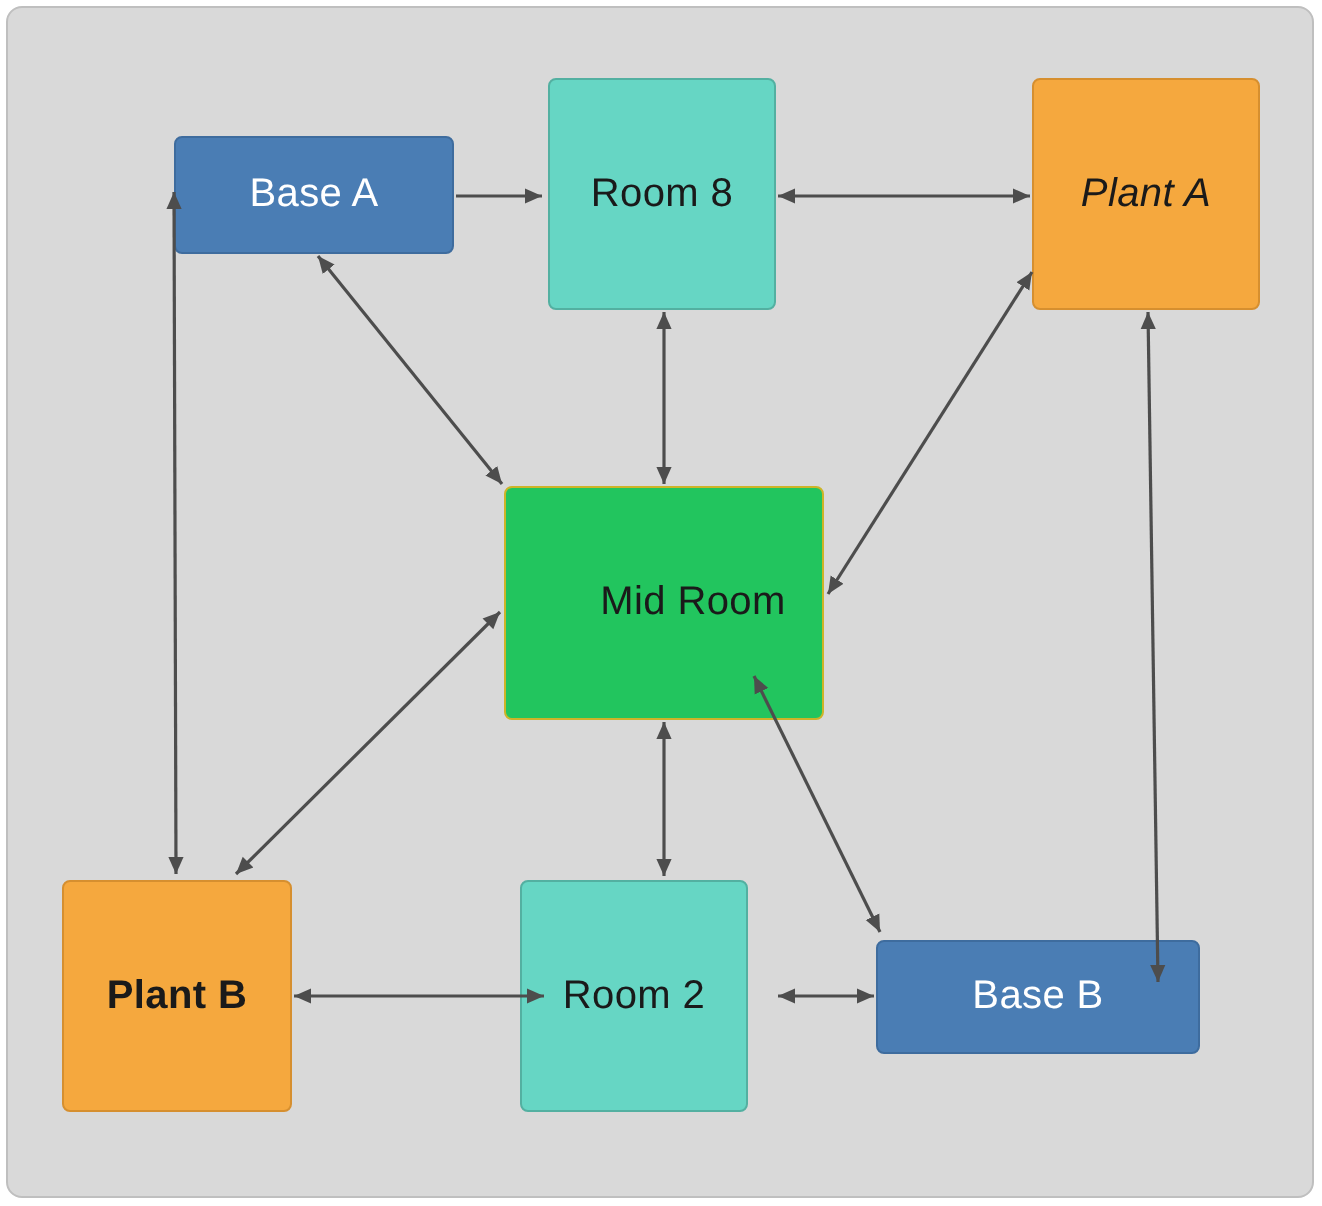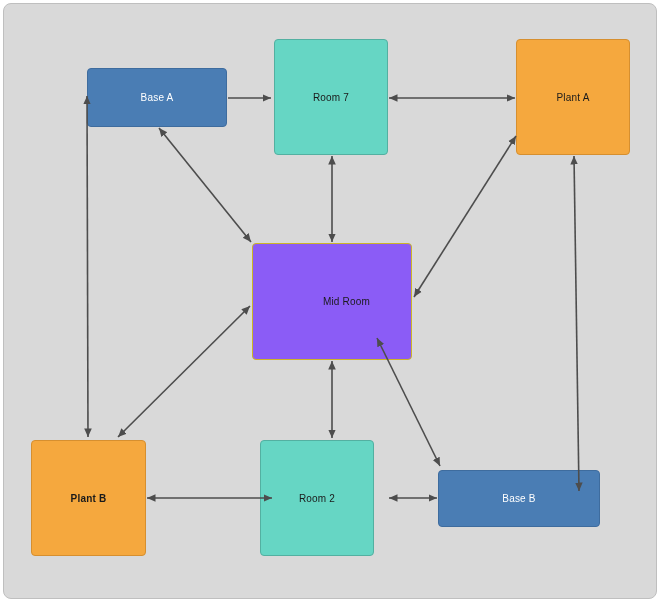--- a/index.html
+++ b/index.html
@@ -20,34 +20,34 @@
     left: 3px; top: 3px; right: 4px; bottom: 4px;
     background: #d9d9d9;
     border: 1px solid #bfbfbf;
     border-radius: 8px;
   }
   .node {
     position: absolute;
     display: flex;
     align-items: center;
     justify-content: center;
-    font-size: 10px;
+    font-size: 20px;
     letter-spacing: 0.2px;
     border-radius: 4px;
     box-sizing: border-box;
     color: #1a1a1a;
   }
   .node.blue   { background: #4a7db4; border: 1px solid #3e6c9e; color: #ffffff; }
   .node.teal   { background: #66d6c4; border: 1px solid #53b0a1; }
   .node.orange { background: #f5a83e; border: 1px solid #d68f2f; }
-  .node.yellow { background: #8b5cf6; border: 1px solid #cdb428; padding-left: 29px; }
+  .node.yellow { background: #22c55e; border: 1px solid #cdb428; padding-left: 29px; }
 
   #node-base-a  { left: 87px;  top: 68px;  width: 140px; height: 59px;  }
   #node-room-1  { left: 274px; top: 39px;  width: 114px; height: 116px; }
-  #node-plant-a { left: 516px; top: 39px;  width: 114px; height: 116px; }
+  #node-plant-a { left: 516px; top: 39px;  width: 114px; height: 116px; font-style: italic; }
   #node-mid-room{ left: 252px; top: 243px; width: 160px; height: 117px; }
   #node-plant-b { left: 31px;  top: 440px; width: 115px; height: 116px; font-weight: bold; }
   #node-room-2  { left: 260px; top: 440px; width: 114px; height: 116px; }
   #node-base-b  { left: 438px; top: 470px; width: 162px; height: 57px;  }
 
   svg.edges {
     position: absolute;
     left: 0; top: 0;
     width: 661px; height: 603px;
     pointer-events: none;
@@ -60,21 +60,21 @@
 </head>
 <body>
 
 <div id="stage">
   <div class="canvas"></div>
 
   <div class="node blue" id="node-base-a">
       <span>Base A</span>
     </div>
   <div class="node teal" id="node-room-1">
-      <span>Room 7</span>
+      <span>Room 8</span>
     </div>
   <div class="node orange" id="node-plant-a">
       <span>Plant A</span>
     </div>
   <div class="node yellow" id="node-mid-room">
       <span>Mid Room</span>
     </div>
   <div class="node orange" id="node-plant-b">
       <span>Plant B</span>
     </div>

